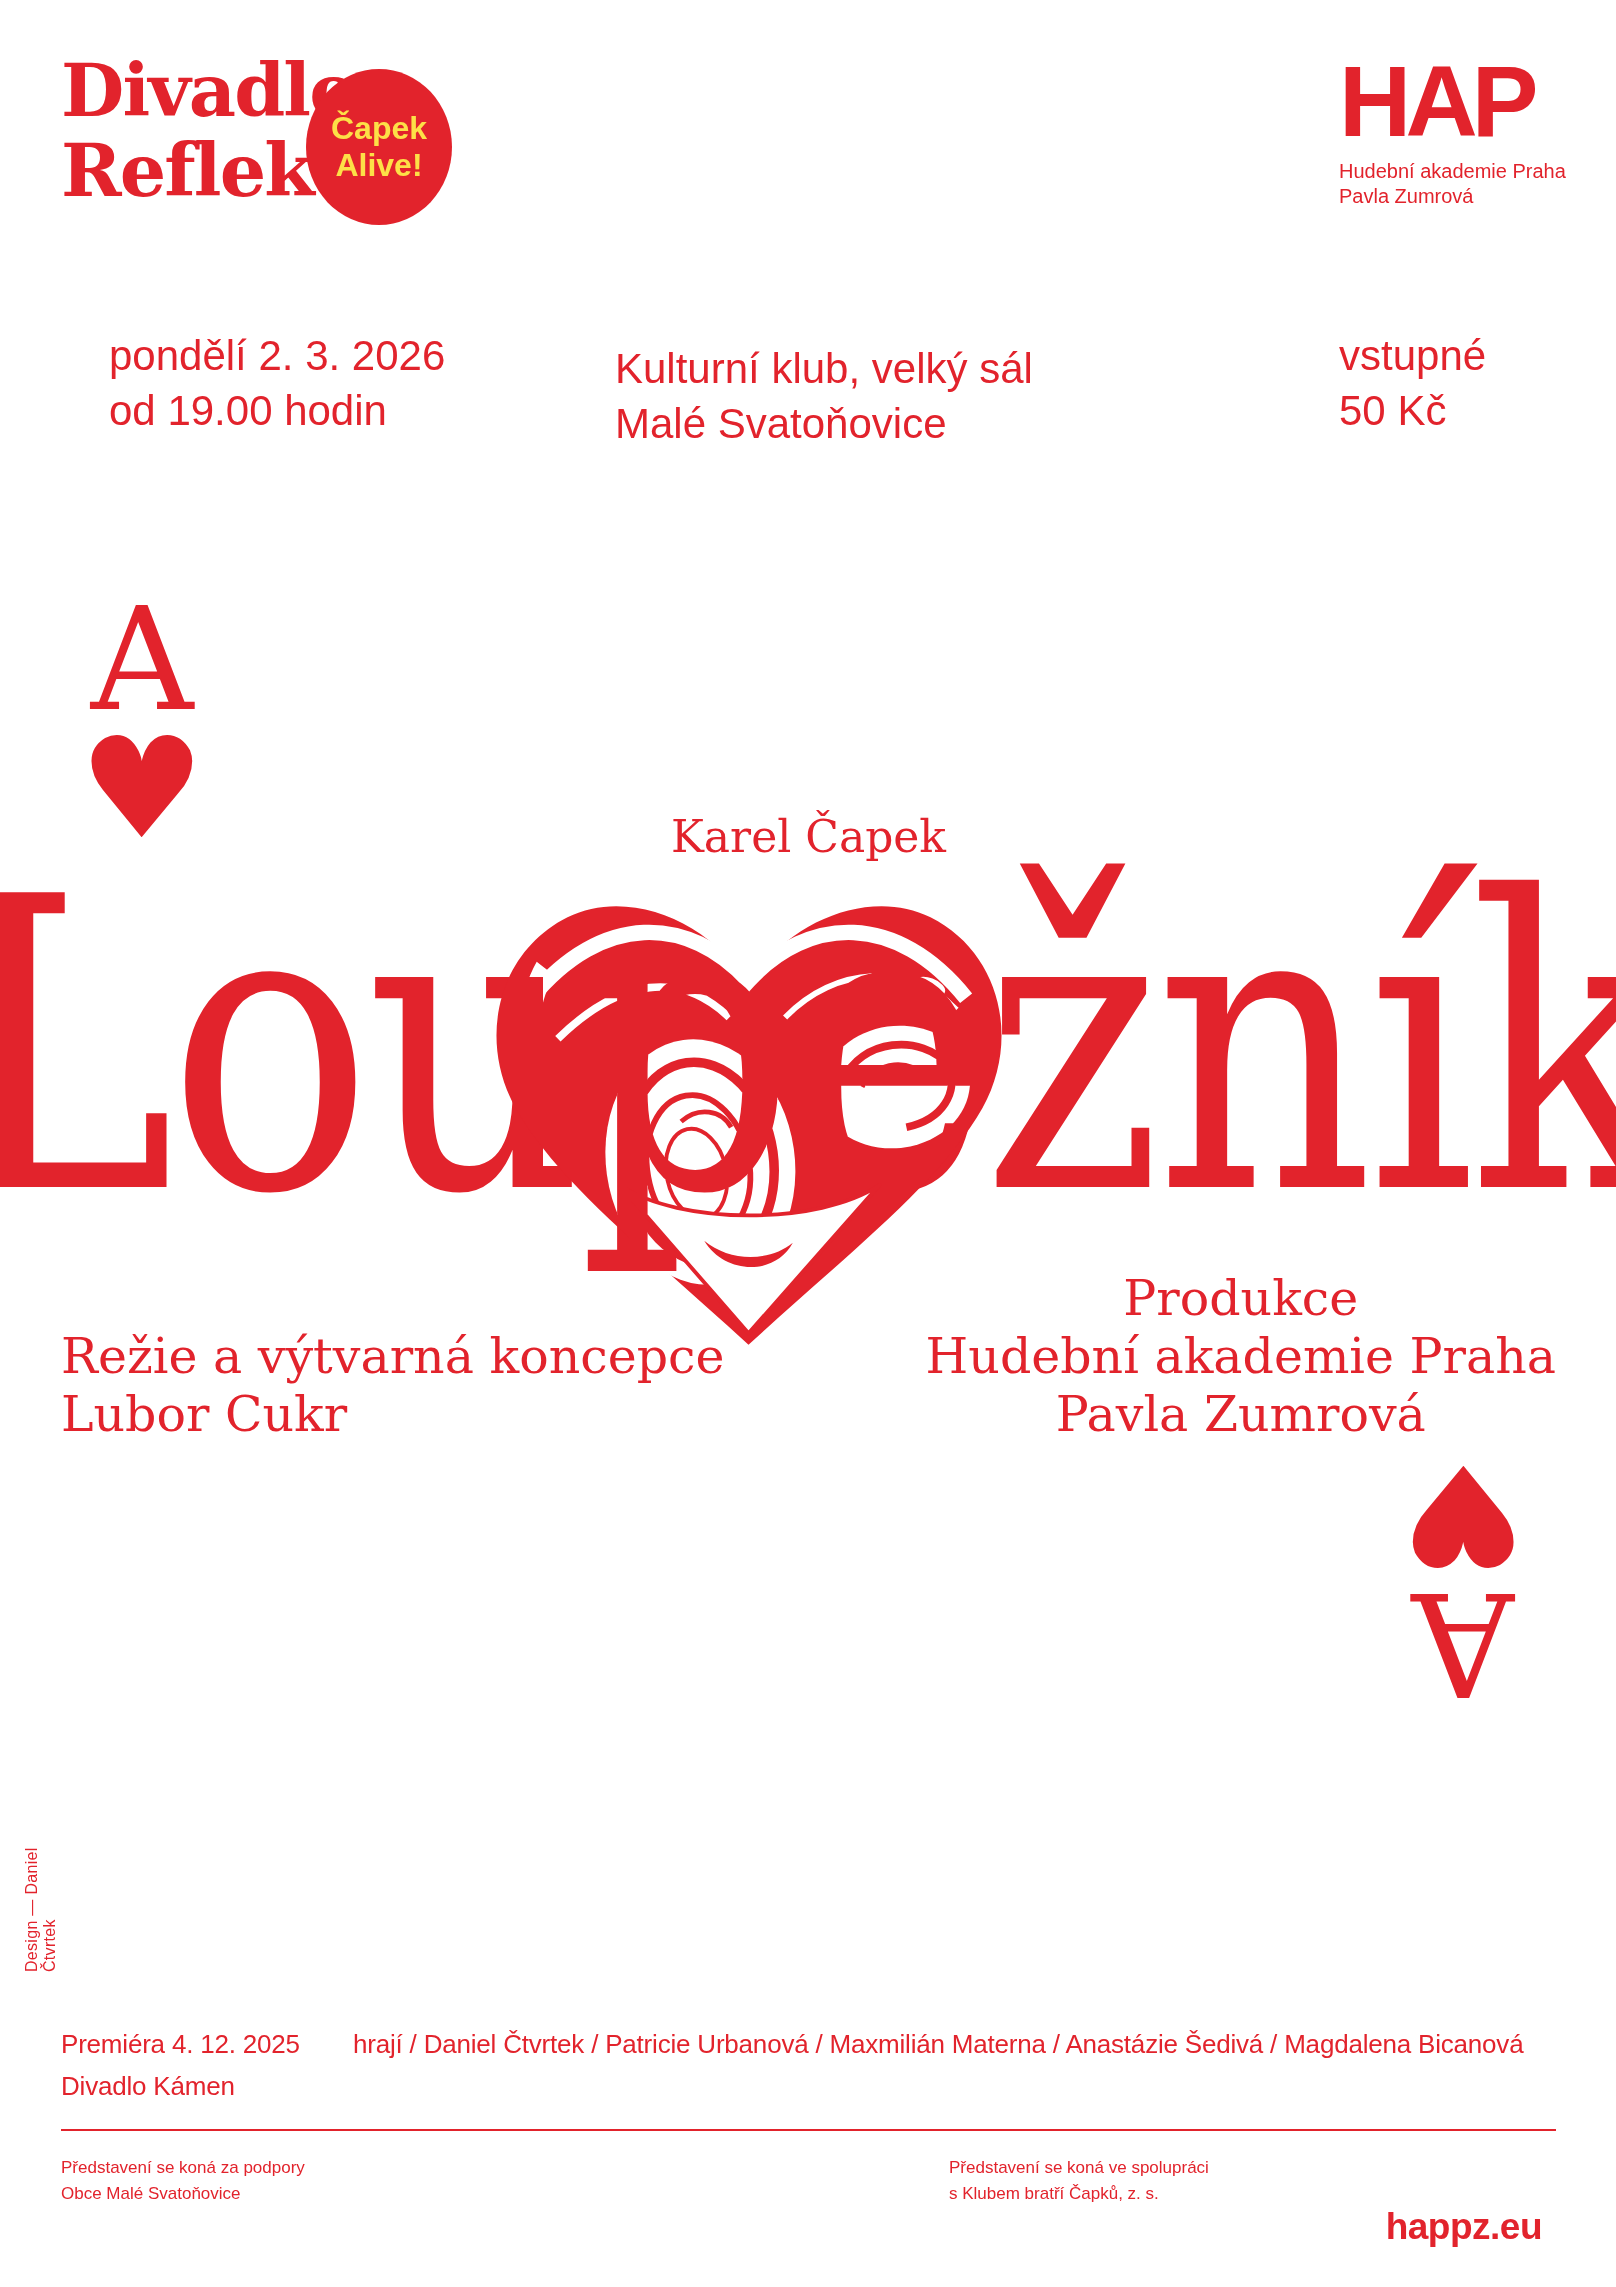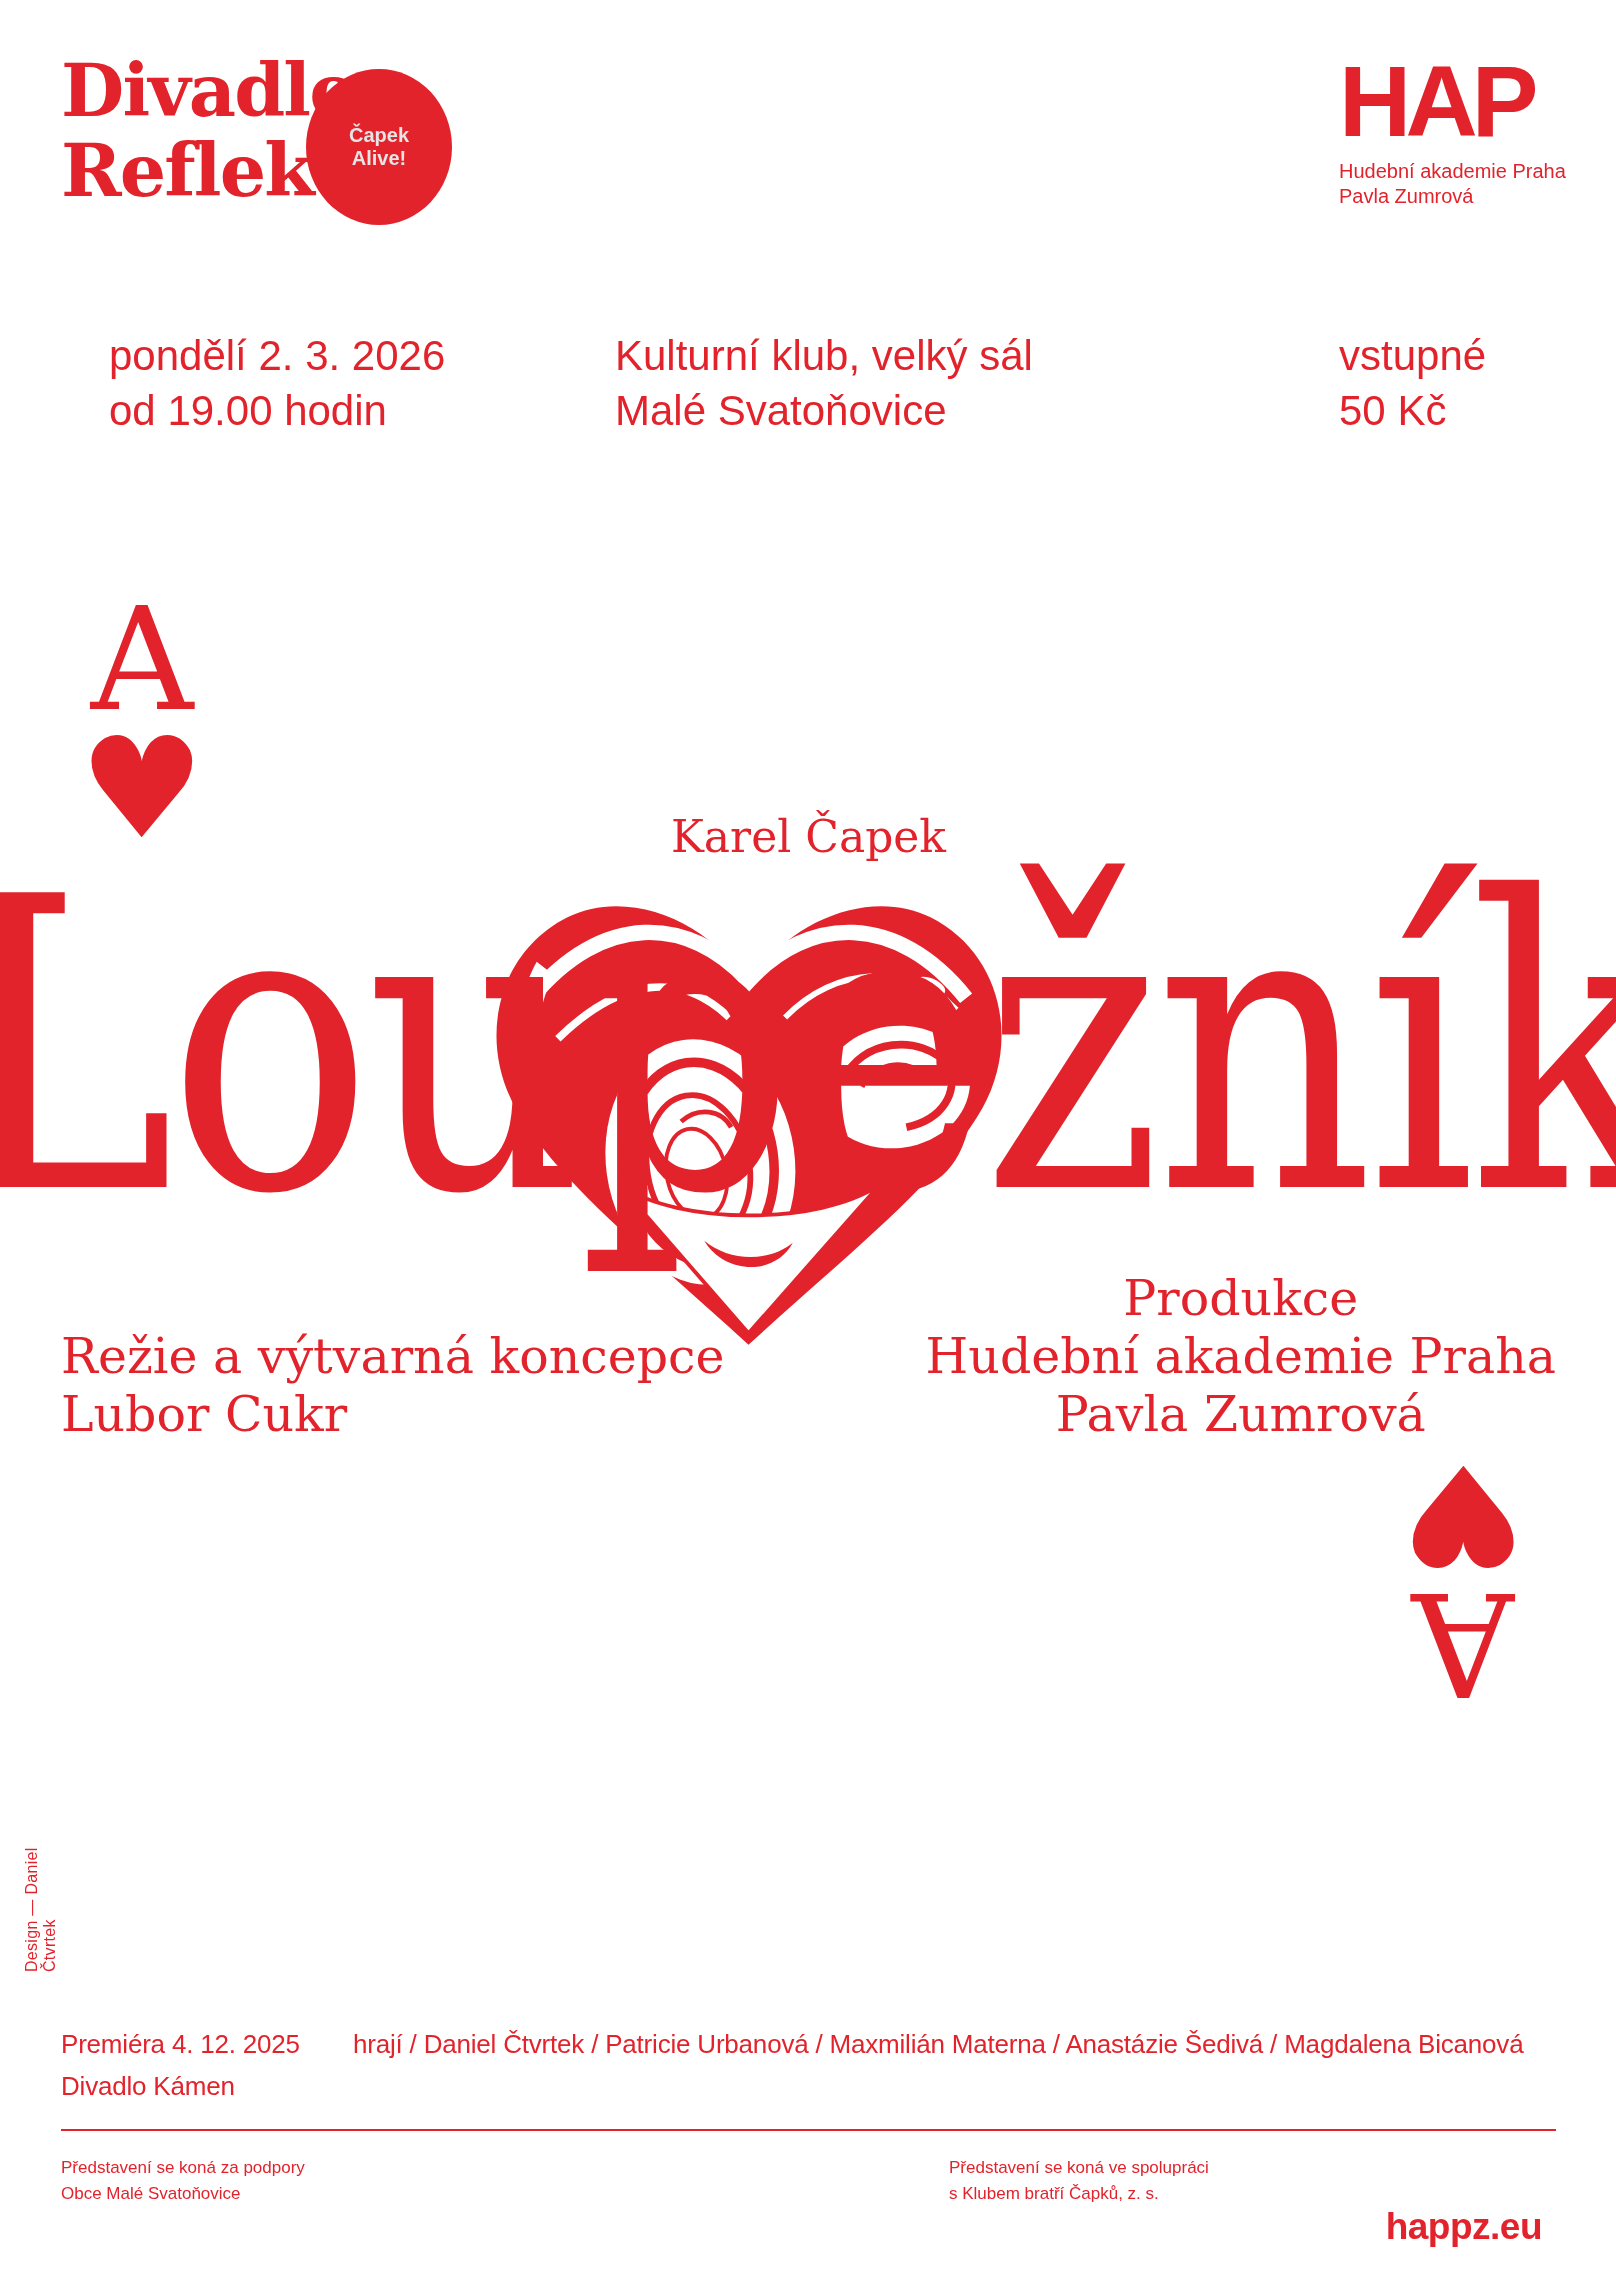--- a/index.html
+++ b/index.html
@@ -17,31 +17,31 @@
     left: 61px; top: 50px;
     font-family: "DejaVu Serif", serif; font-weight: 700;
     font-size: 73px; line-height: 1.1; letter-spacing: -1.9px;
   }
   .badge {
     left: 306px; top: 69px; width: 146px; height: 156px;
     background: var(--red); border-radius: 50%;
     display: flex; align-items: center; justify-content: center;
     text-align: center;
   }
-  .badge-text { color: #e5e5e5; font-size: 20px; font-weight: 700; line-height: 1.15; }
+  .badge-text { color: #fde047; font-size: 32px; font-weight: 700; line-height: 1.15; }
   .hap { left: 1339px; top: 54px; }
   .hap-acronym {
     font-size: 100px; font-weight: 700; line-height: 0.95; letter-spacing: -5.8px;
   }
   .hap-sub { margin-top: 9.6px; font-size: 20px; line-height: 1.25; font-weight: 400; }
 
   
   .info { top: 329px; font-size: 42px; line-height: 1.3; font-weight: 400; }
   .info-date  { left: 61px; margin-left: 48px; }
-  .info-venue { left: 615px; }
+  .info-venue { left: 615px; margin-top: 13px; }
   .info-price { left: 1339px; }
 
   
   .ace { display: flex; flex-direction: column; align-items: center; }
   .ace-tl { left: 75px; top: 598px; width: 134px; }
   .ace-br { left: 1391px; top: 1449px; width: 144px; transform: rotate(180deg); }
   .ace-letter { font-family: "DejaVu Serif", serif; font-size: 142px; line-height: 0.88; }
   .ace-heart { font-family: "DejaVu Sans", sans-serif; font-size: 140px; line-height: 0.92; margin-top: 1.9px; }
 
   

